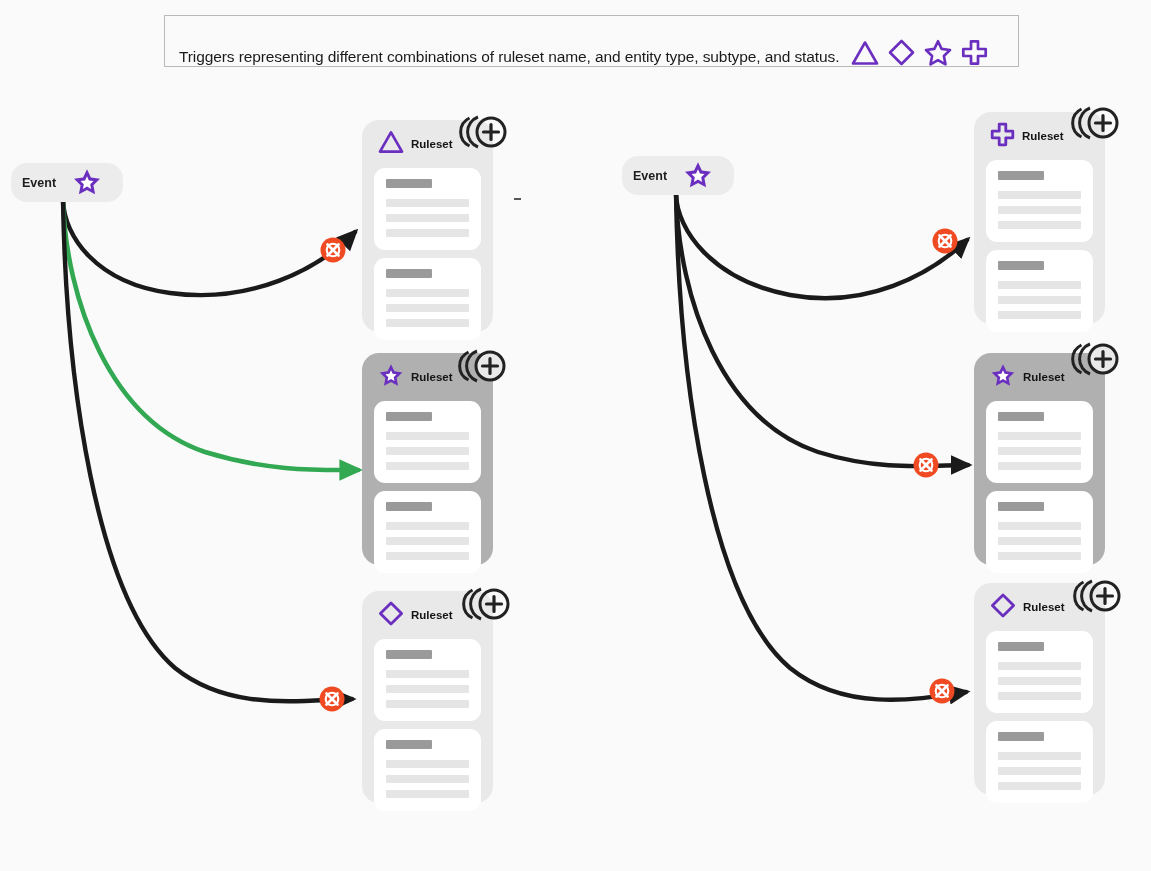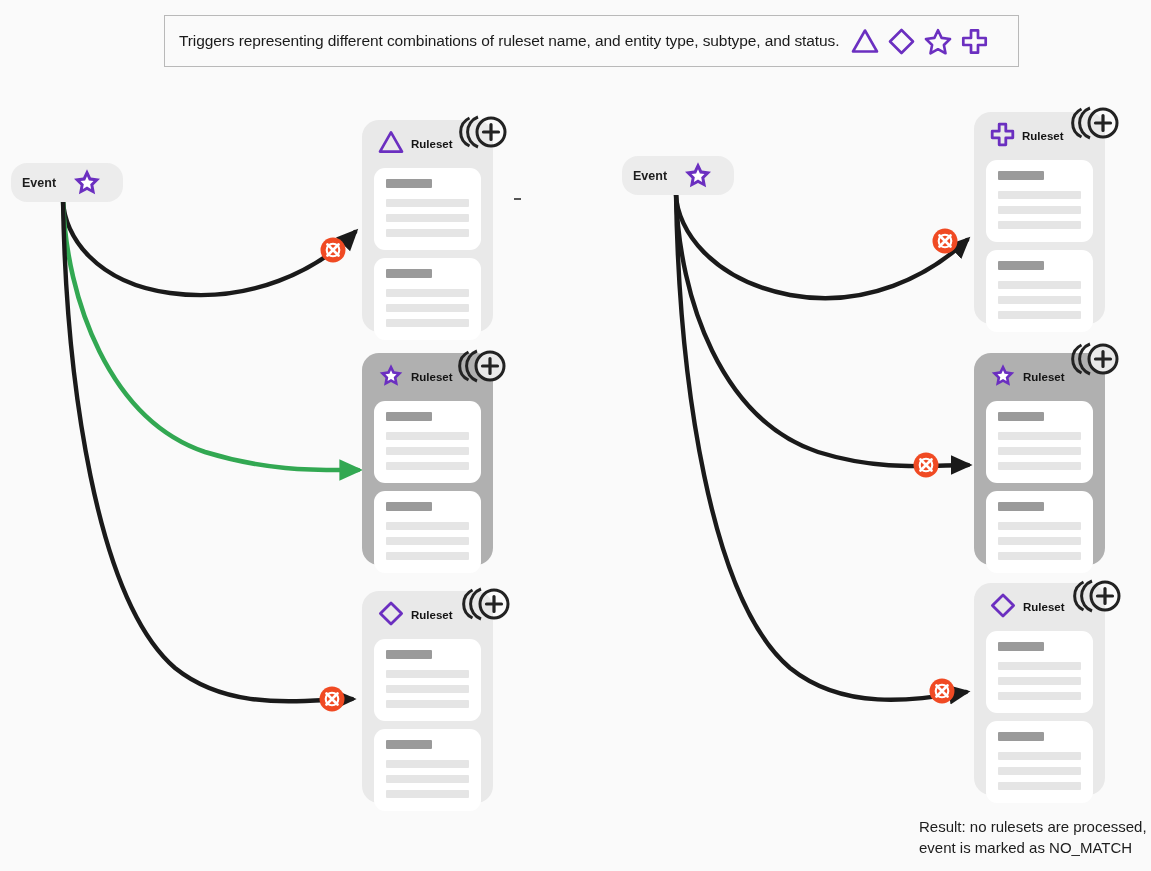--- a/index.html
+++ b/index.html
@@ -9,21 +9,21 @@
     font-family:"Liberation Sans",sans-serif;
     position:relative;overflow:hidden;
   }
   .stage{position:absolute;inset:0;}
 
   
   #caption-bar{
     position:absolute;left:164px;top:15px;width:855px;height:52px;
     background:#fafafa;border:1px solid #b9b9b9;
     box-sizing:border-box;
-    display:flex;align-items:center;
+    display:flex;align-items:flex-end;
   }
   #caption-text{
     font-size:15.5px;color:#1b1b1b;margin-left:14px;
     white-space:nowrap;letter-spacing:-0.1px;
   }
   #caption-icons{display:flex;align-items:center;gap:9px;margin-left:12px;}
   #caption-icons svg{display:block;}
 
   
   .event-pill{
@@ -358,17 +358,15 @@
   </div>
   <div class="plus-badge" style="left:1072px;top:574px;">
     <svg width="50" height="44" viewBox="0 0 50 44">
       <path d="M11.5 8 A15.5 15.5 0 0 0 11.5 36" fill="none" stroke="#222" stroke-width="3"></path>
       <path d="M20 7 A16 16 0 0 0 20 37" fill="none" stroke="#222" stroke-width="3"></path>
       <circle cx="33" cy="22" r="14" fill="none" stroke="#222" stroke-width="3"></circle>
       <path d="M33 14.5 V29.5 M25.5 22 H40.5" stroke="#222" stroke-width="3.2" stroke-linecap="round"></path>
     </svg>
   </div>
 
-  <div class="result-caption" id="result-right">Result: no rulesets are processed,
-event is marked as NO_MATCH</div>
 
   <div id="stray-dash"></div>
 </div>
 
 </body></html>

